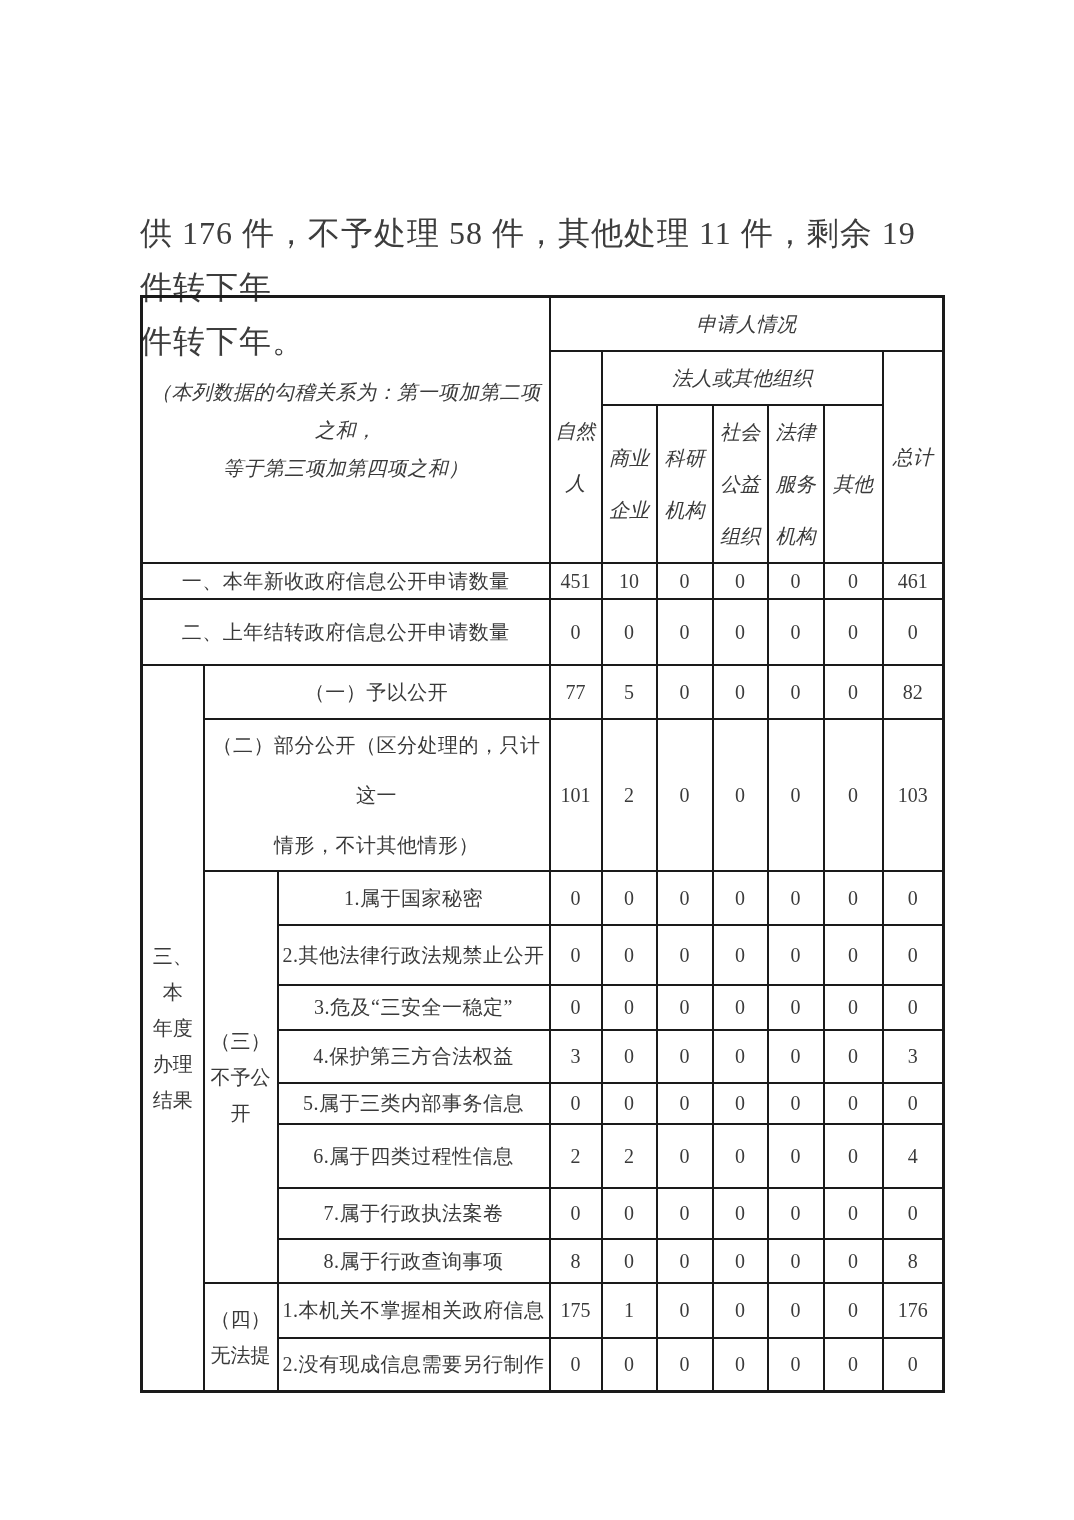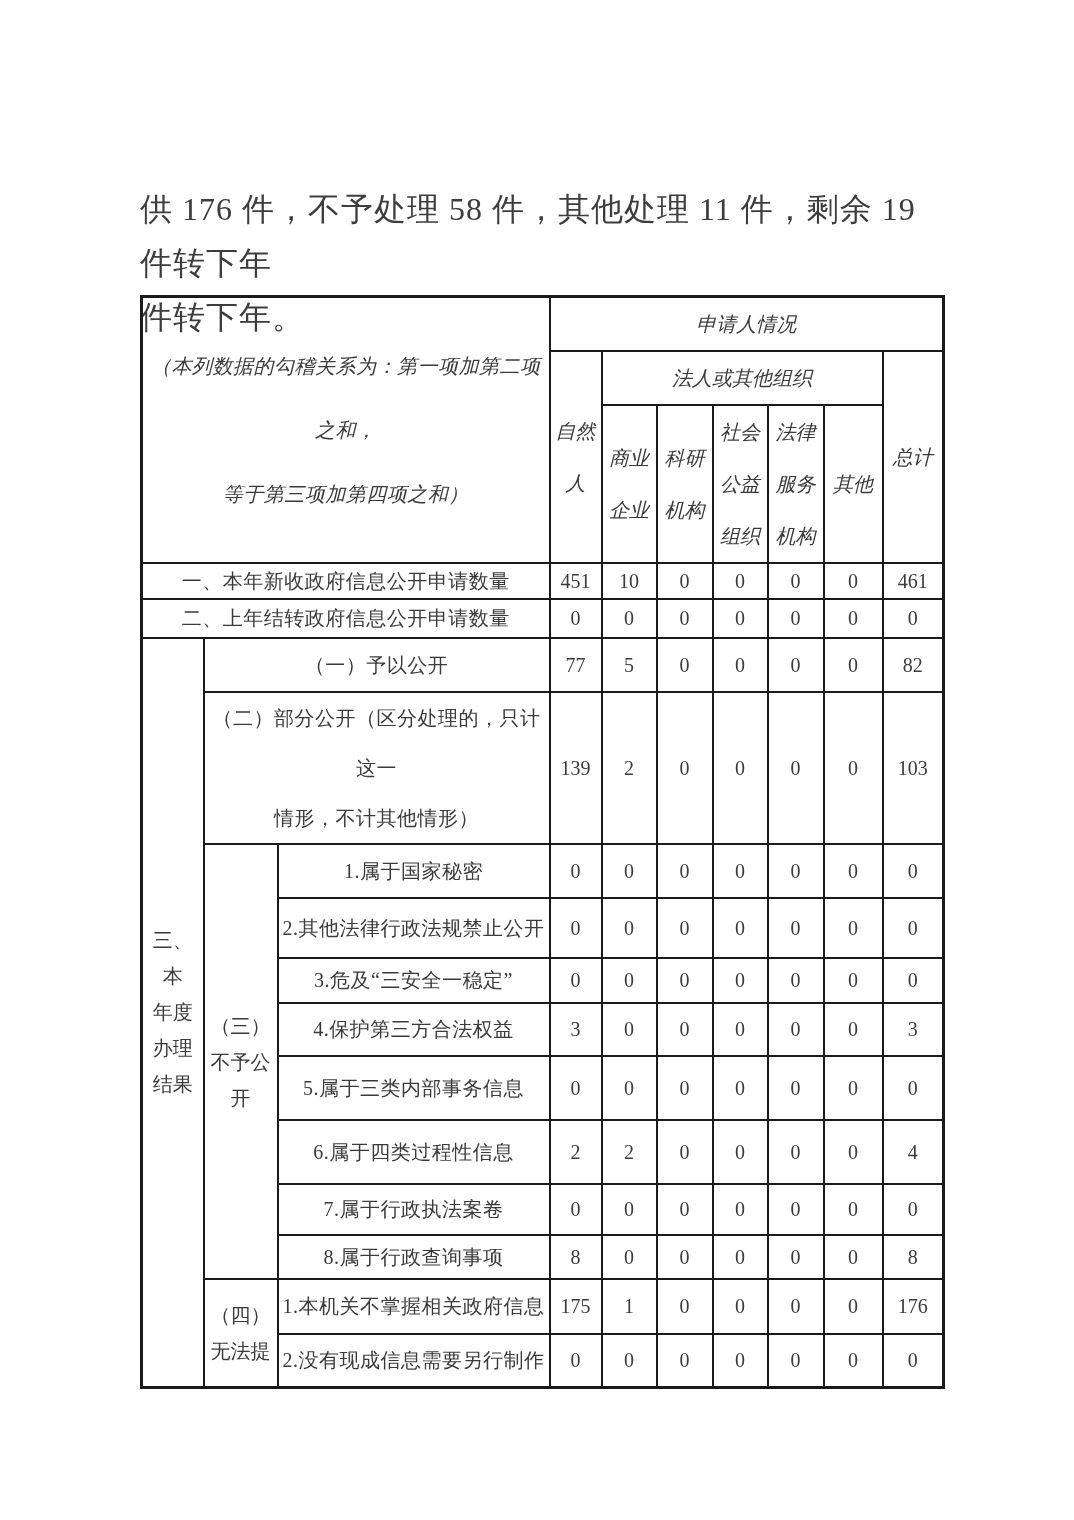--- a/index.html
+++ b/index.html
@@ -10,21 +10,21 @@
   body {
     position: relative;
     width: 1074px;
     height: 1520px;
     font-family: "Liberation Serif", "DejaVu Serif", serif;
     color: #3a3a3a;
   }
   .intro {
     position: absolute;
     left: 140px;
-    top: 182px;
+    top: 206px;
     width: 812px;
     font-size: 32px;
     line-height: 54px;
     letter-spacing: 1px;
     color: #3d3d3d;
   }
   table.report {
     position: absolute;
     left: 140px;
     top: 295px;
@@ -39,21 +39,21 @@
     font-size: 20px;
     padding: 0;
     overflow: hidden;
     color: #3a3a3a;
   }
   td.note {
     text-align: left;
     padding: 0 14px 0 16px;
     font-size: 17px;
     font-style: italic;
-    line-height: 64px;
+    line-height: 38px;
     letter-spacing: 0.5px;
     white-space: pre-line;
   }
   .lines { white-space: pre-line; }
   td.hdr   { line-height: 52px; font-style: italic; }
   td.grp   { line-height: 36px; }
   td.lbl   { letter-spacing: 0.5px; }
   td.lbl2  { letter-spacing: 0.5px; line-height: 50px; white-space: pre-line; }
   td.val   { font-size: 21px; }
 </style>
@@ -108,21 +108,21 @@
     <tr style="height:36px">
       <td class="lbl" colspan="3">一、本年新收政府信息公开申请数量</td>
     <td class="val">451</td>
         <td class="val">10</td>
         <td class="val">0</td>
         <td class="val">0</td>
         <td class="val">0</td>
         <td class="val">0</td>
         <td class="val">461</td>
       </tr>
-    <tr style="height:39px">
+    <tr style="height:66px">
       <td class="lbl" colspan="3">二、上年结转政府信息公开申请数量</td>
     <td class="val">0</td>
         <td class="val">0</td>
         <td class="val">0</td>
         <td class="val">0</td>
         <td class="val">0</td>
         <td class="val">0</td>
         <td class="val">0</td>
       </tr>
     <tr style="height:54px">
@@ -135,21 +135,21 @@
         <td class="val">5</td>
         <td class="val">0</td>
         <td class="val">0</td>
         <td class="val">0</td>
         <td class="val">0</td>
         <td class="val">82</td>
       </tr>
     <tr style="height:100px">
       <td class="lbl2" colspan="2">（二）部分公开（区分处理的，只计这一
 情形，不计其他情形）</td>
-    <td class="val">139</td>
+    <td class="val">101</td>
         <td class="val">2</td>
         <td class="val">0</td>
         <td class="val">0</td>
         <td class="val">0</td>
         <td class="val">0</td>
         <td class="val">103</td>
       </tr>
     <tr style="height:54px">
       <td class="grp lines" rowspan="8">（三）
 不予公
@@ -186,21 +186,21 @@
     <tr style="height:53px">
       <td class="lbl">4.保护第三方合法权益</td>
     <td class="val">3</td>
         <td class="val">0</td>
         <td class="val">0</td>
         <td class="val">0</td>
         <td class="val">0</td>
         <td class="val">0</td>
         <td class="val">3</td>
       </tr>
-    <tr style="height:64px">
+    <tr style="height:41px">
       <td class="lbl">5.属于三类内部事务信息</td>
     <td class="val">0</td>
         <td class="val">0</td>
         <td class="val">0</td>
         <td class="val">0</td>
         <td class="val">0</td>
         <td class="val">0</td>
         <td class="val">0</td>
       </tr>
     <tr style="height:64px">

